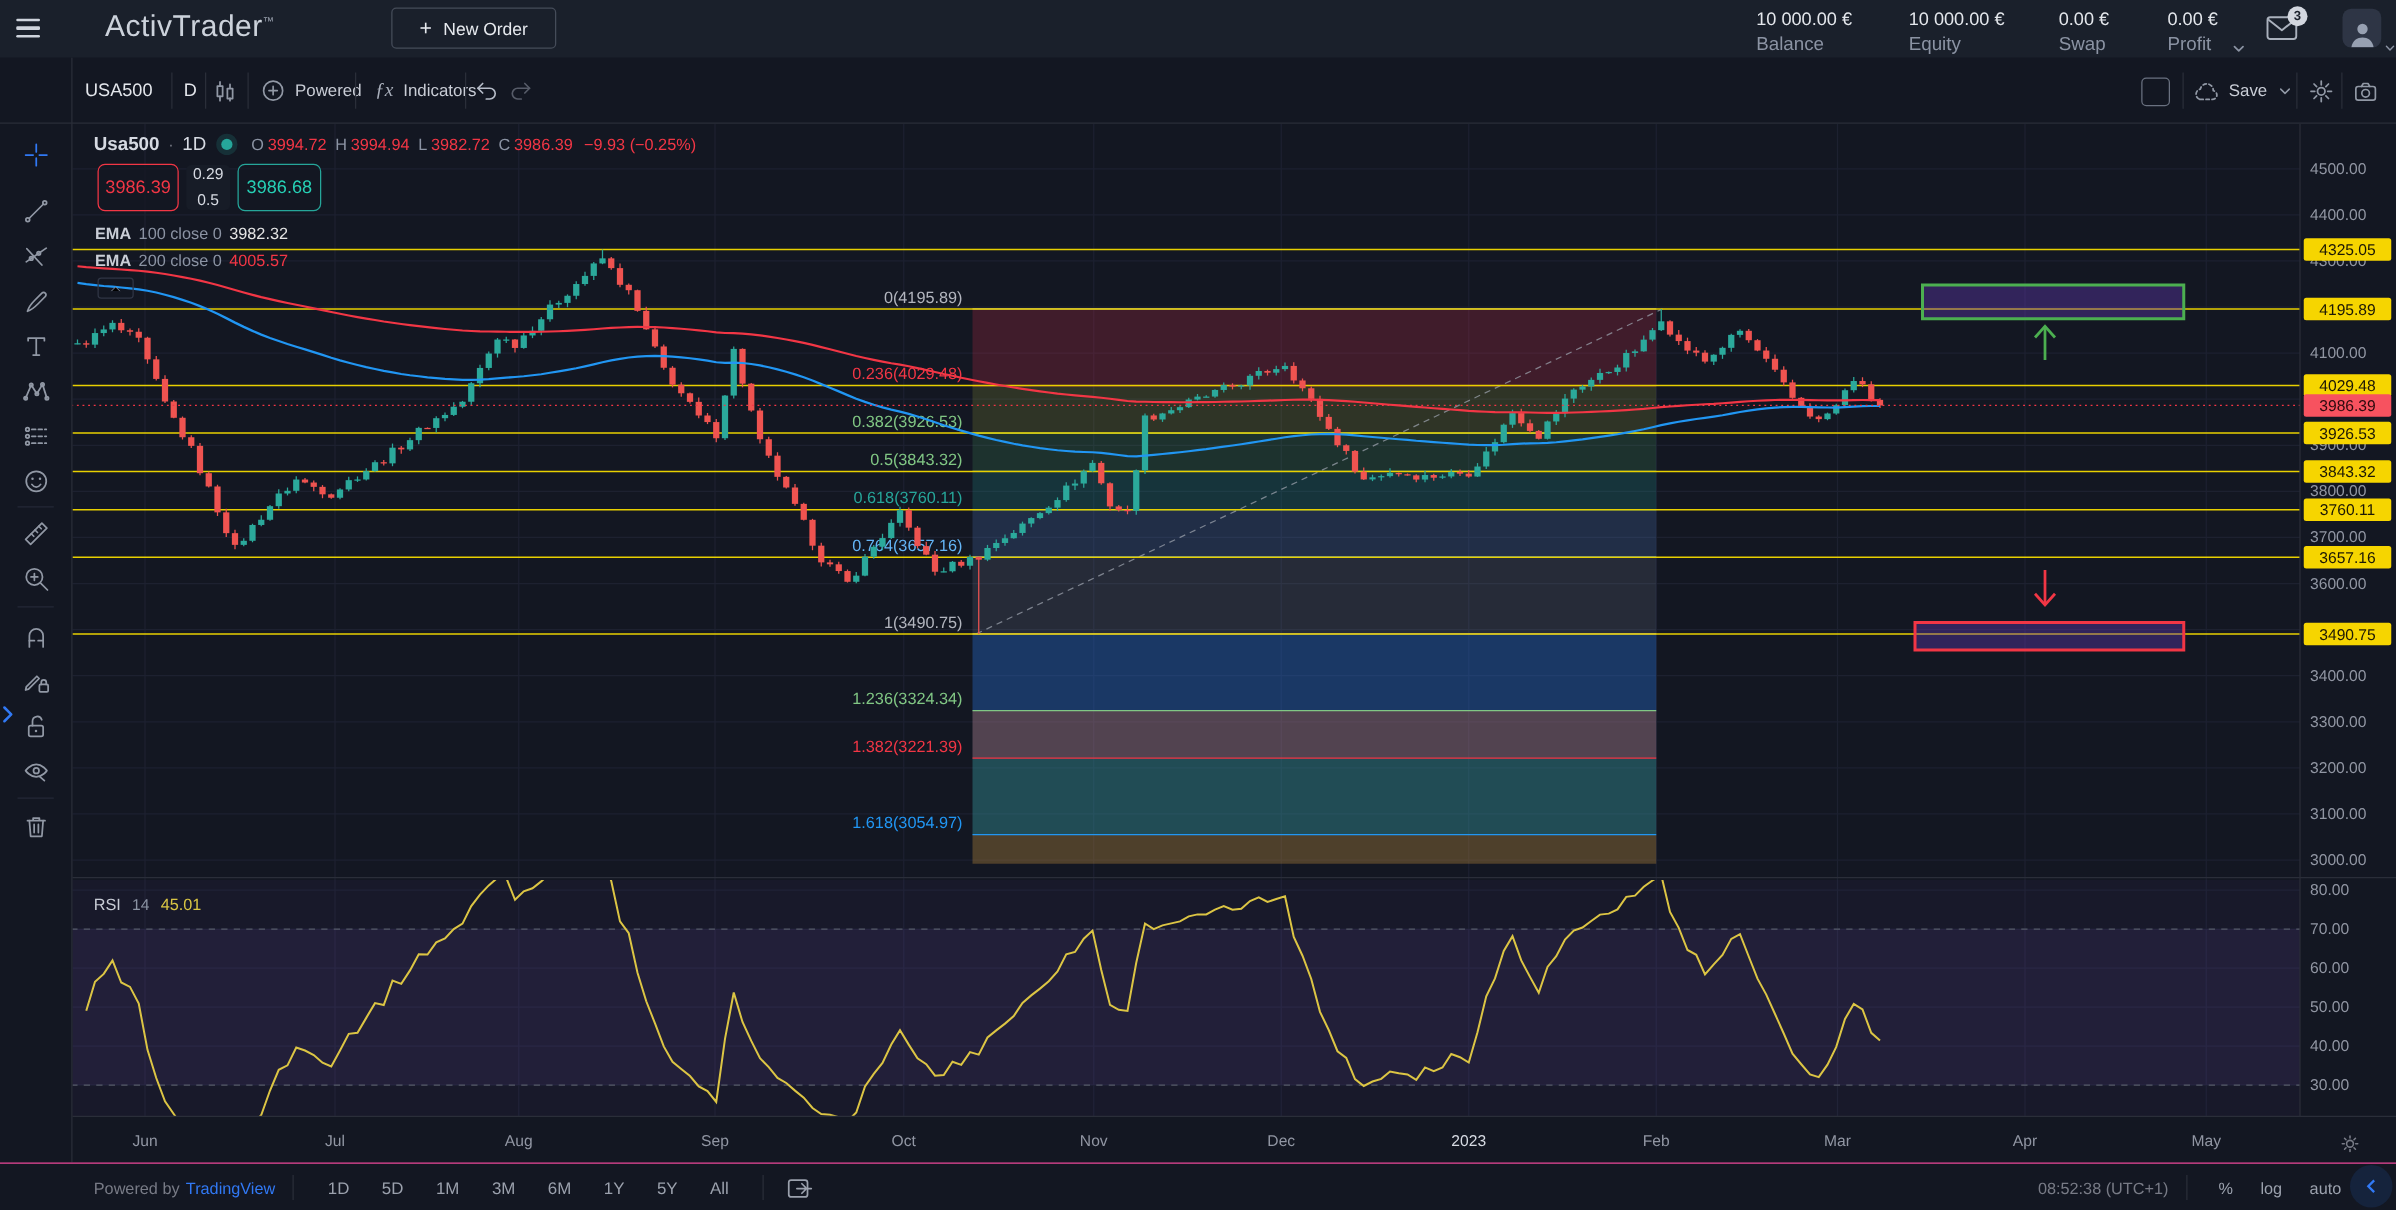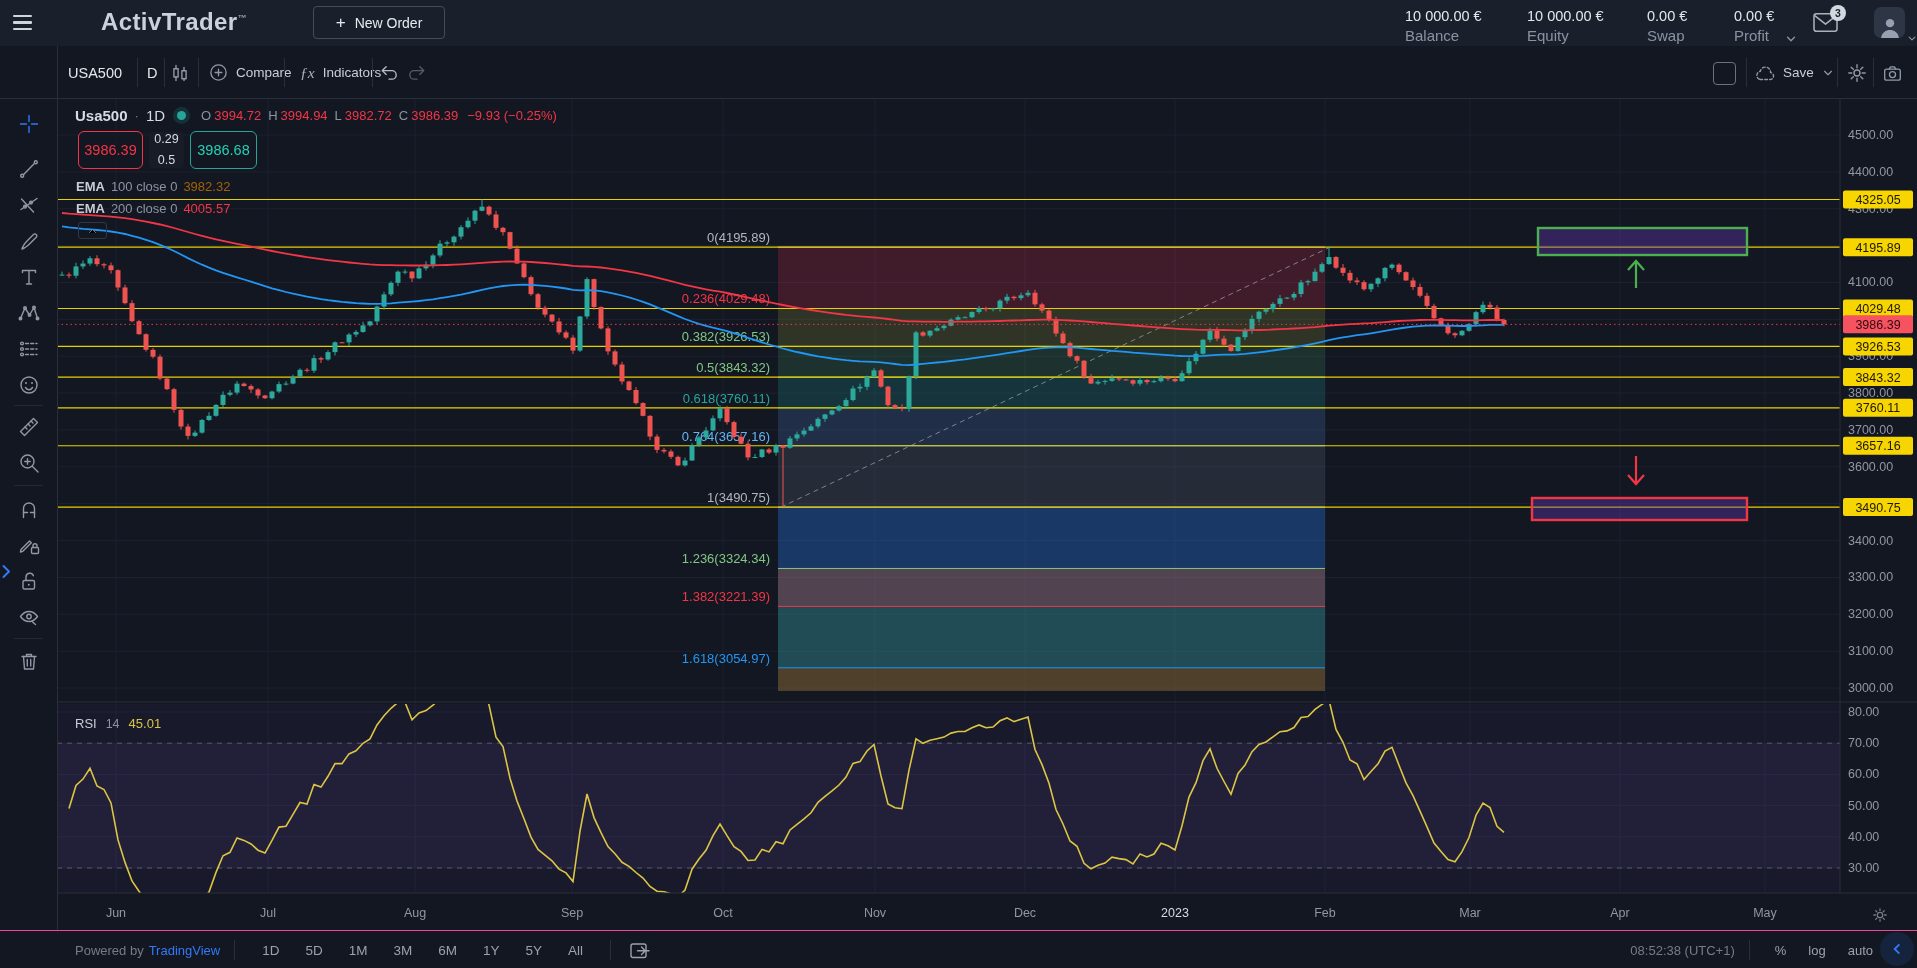--- a/index.html
+++ b/index.html
@@ -4,21 +4,21 @@
 <style>
   html,body{margin:0;padding:0;background:#131722;font-family:"Liberation Sans",sans-serif;}
   .stage{position:relative;width:1917px;height:968px;overflow:hidden;background:#131722;color:#d1d4dc;}
   svg{display:block;}
   .icon{display:flex;align-items:center;justify-content:center;}
   .icon svg{stroke:#9198a5;fill:none;stroke-width:1.4;stroke-linecap:round;stroke-linejoin:round;}
   
   .topbar{position:absolute;left:0;top:0;right:0;height:46px;background:#1a202b;z-index:40;}
   .hamburger{position:absolute;left:13px;top:15px;width:19px;height:15px;display:flex;flex-direction:column;justify-content:space-between;cursor:pointer;}
   .hamburger span{display:block;height:2.4px;background:#cfd4dd;border-radius:1px;}
-  .logo{position:absolute;left:101px;top:8px;font-size:24px;color:#ccd2db;font-weight:700;letter-spacing:.4px;}
+  .logo{position:absolute;left:84px;top:8px;font-size:24px;color:#ccd2db;font-weight:400;letter-spacing:.4px;}
   .logo sup{font-size:9px;color:#9aa1ae;}
   .new-order{position:absolute;left:313px;top:6px;width:132px;height:33px;border:1px solid #454c59;border-radius:4px;
     display:flex;align-items:center;justify-content:center;gap:2px;color:#e7eaef;font-size:14px;cursor:pointer;background:transparent;}
   .stat{position:absolute;top:8px;}
   .stat .v{font-size:14.5px;color:#e4e7ec;}
   .stat .l{font-size:15px;color:#8b93a3;margin-top:3px;}
   .tiny-caret svg{stroke:#8b93a3;stroke-width:1.6;}
   .mail{position:absolute;left:1812px;top:11px;width:27px;height:23px;cursor:pointer;}
   .mail-badge{position:absolute;left:1830px;top:5px;width:16px;height:16px;border-radius:50%;background:#d3d7df;color:#1a202b;
     font-size:10.5px;font-weight:bold;display:flex;align-items:center;justify-content:center;z-index:41;}
@@ -716,21 +716,21 @@
         </svg>
     </div>
     <div class="tb-sep" style="left:141px"></div>
     <div class="tb" style="left:151px">
       <span class="icon" style="margin-right:7px;">
           <svg width="21" height="21" viewBox="0 0 22 22">
             <circle cx="11" cy="11" r="8"></circle>
             <path d="M7.5 11h7M11 7.5v7"></path>
           </svg>
         </span>
-      <span>Compare</span>
+      <span>Powered</span>
     </div>
     <div class="tb-sep" style="left:227px"></div>
     <div class="tb" style="left:243px">
       <span style="font-family:'Liberation Serif',serif;font-style:italic;font-size:15.5px;color:#aab0bc;margin-right:8px;">ƒx</span>
       <span>Indicators</span>
     </div>
     <div class="tb-sep" style="left:315px"></div>
     <div class="tb icon" style="left:322px">
       <svg width="21" height="21" viewBox="0 0 22 22" style="stroke:#b6bcc8;">
           <path d="M7.5 5L3.5 9l4 4"></path>
@@ -910,21 +910,21 @@
     <div class="spread">
       <span>0.29</span>
       <span>0.5</span>
     </div>
     <div class="px-box ask">3986.68</div>
   </div>
 
   <div class="ema-row" style="top:179px">
     <span class="ema-name">EMA</span>
     <span class="ema-params">100 close 0</span>
-    <span style="color:#a16207;text-align:right;">3982.32</span>
+    <span style="color:#e5e5e5;text-align:right;">3982.32</span>
   </div>
   <div class="ema-row" style="top:201px">
     <span class="ema-name">EMA</span>
     <span class="ema-params">200 close 0</span>
     <span style="color:#f23645;">4005.57</span>
   </div>
   <div class="collapse-btn">
     <svg width="11" height="6" viewBox="0 0 13 8">
         <path d="M2 6.5L6.5 2 11 6.5"></path>
       </svg>

